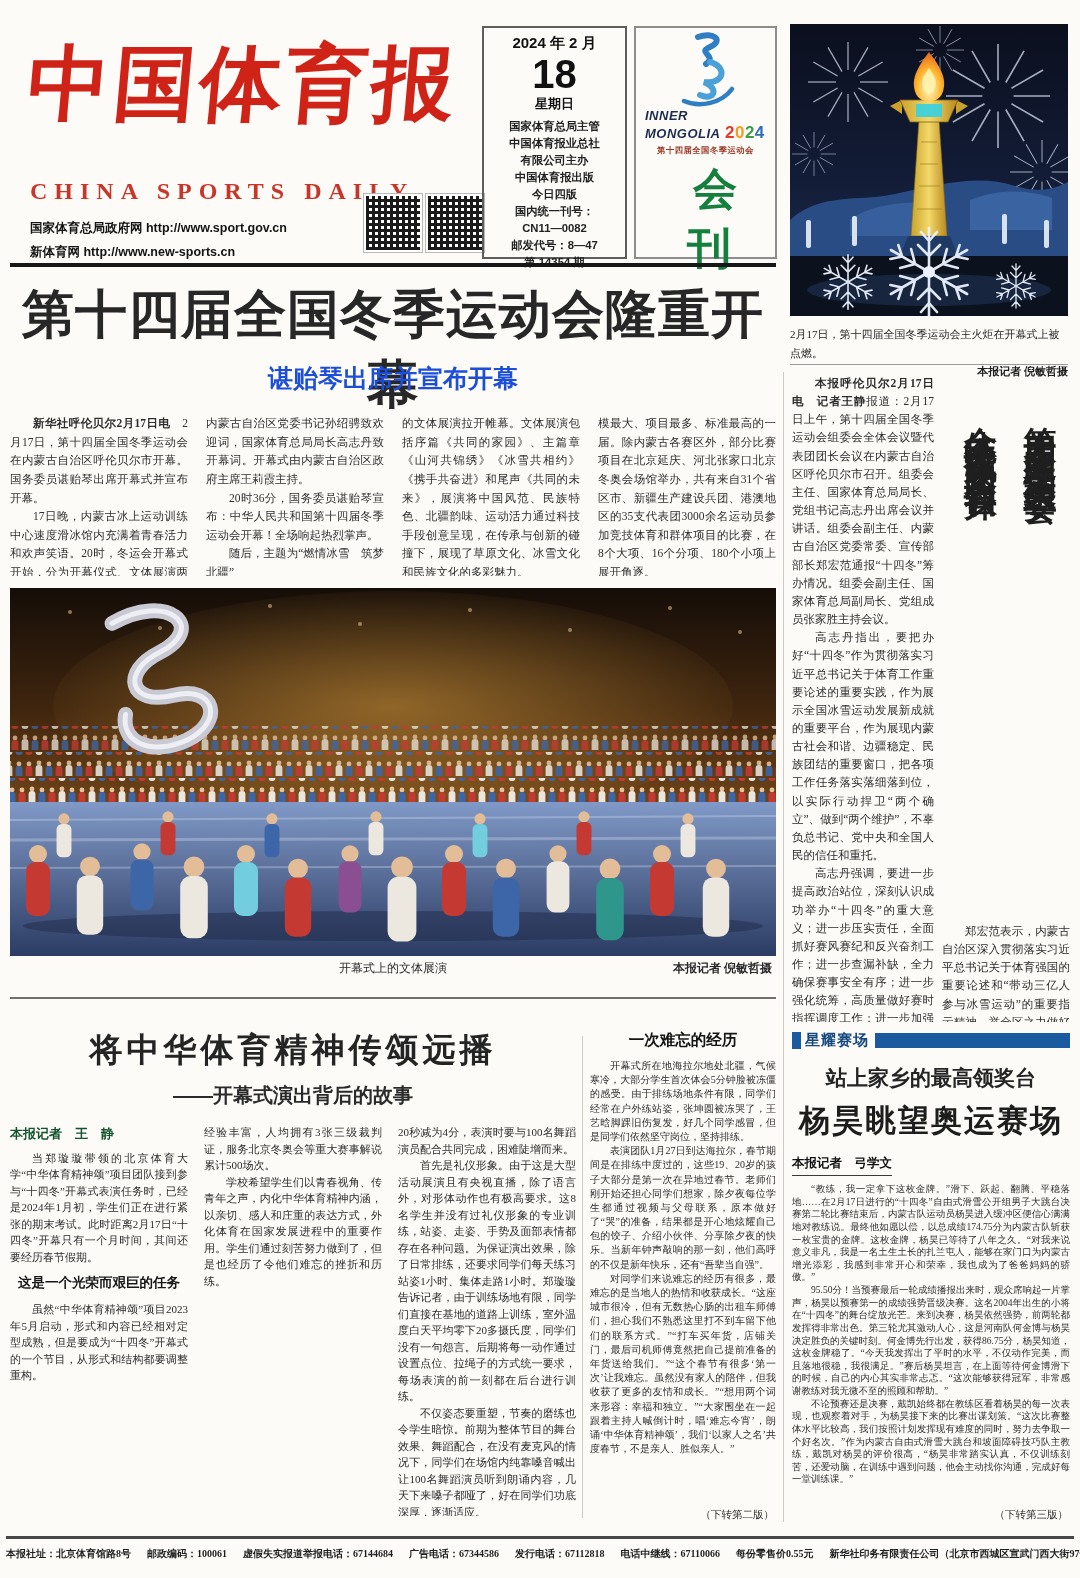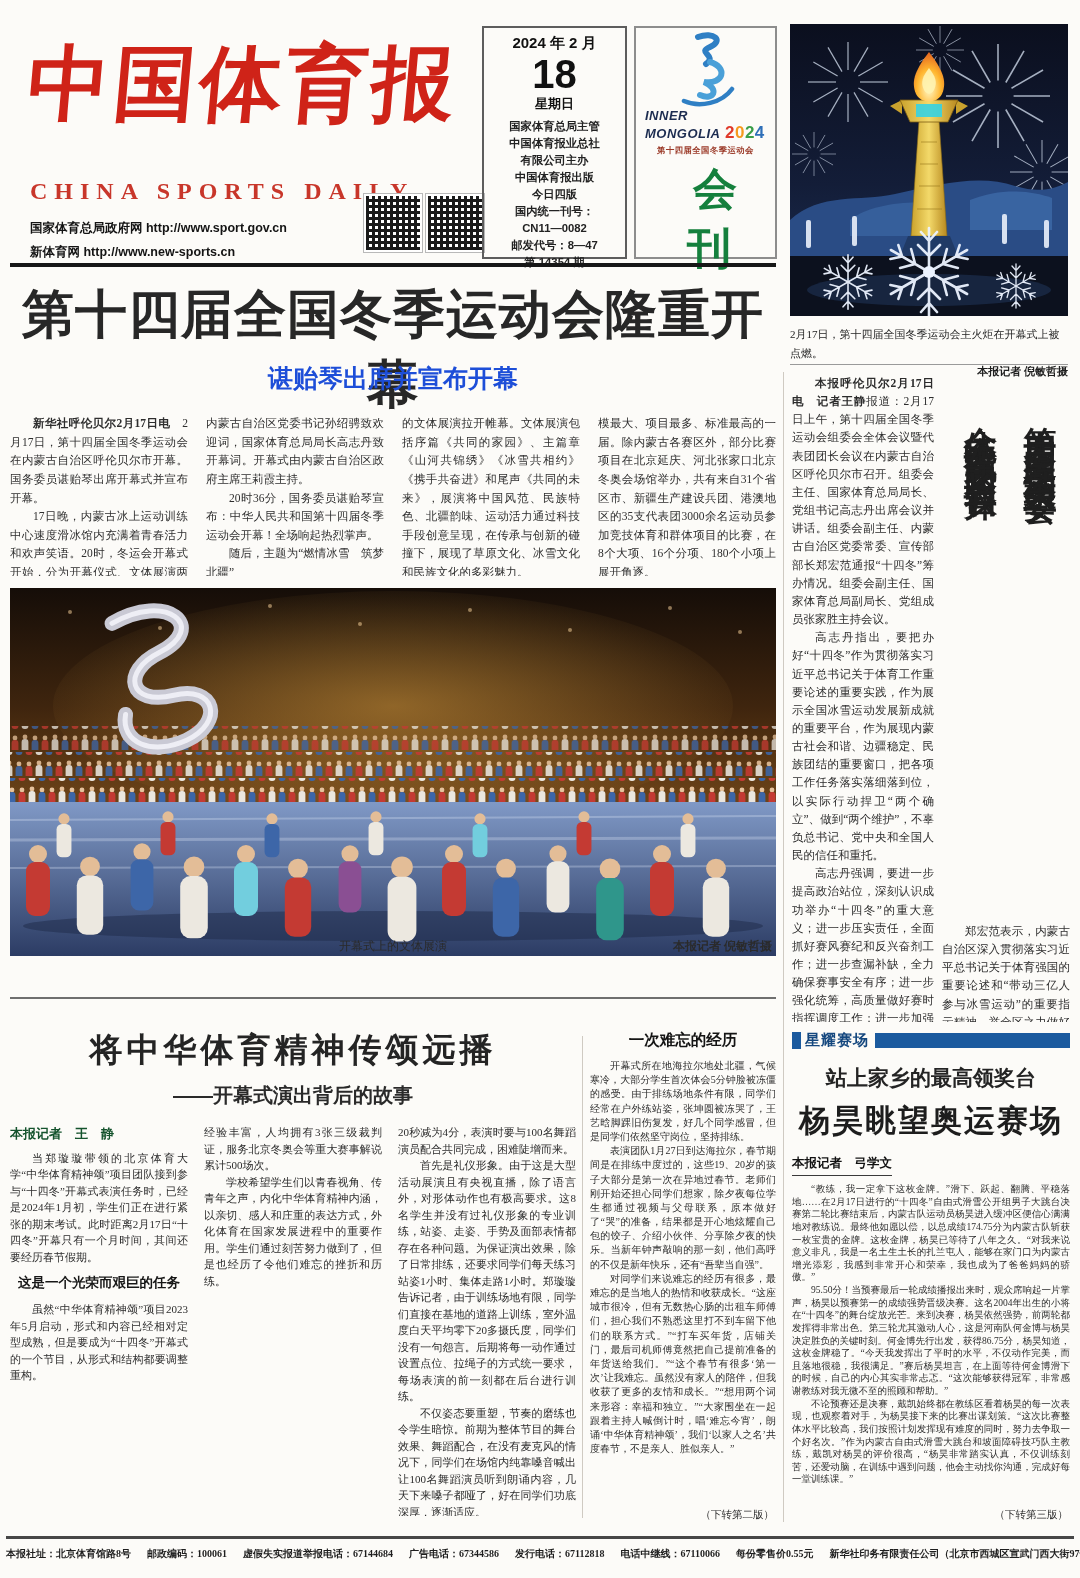--- a/index.html
+++ b/index.html
@@ -60,21 +60,21 @@
   
   .lead-h1{left:10px;top:280px;width:766px;text-align:center;font-size:52px;font-weight:700;
       color:#272727;letter-spacing:1px;font-family:"Liberation Sans", sans-serif;margin:0;}
   .lead-h2{left:10px;top:362px;width:766px;text-align:center;font-size:25px;font-weight:700;
       color:#1d4ed8;font-family:"Liberation Sans", sans-serif;margin:0;}
   .lead-cols{left:10px;top:414px;width:766px;height:162px;display:flex;gap:18px;overflow:hidden;}
   .lead-cols .col{flex:1;font-size:11.5px;line-height:1.62;text-align:justify;color:#2e2e2e;}
 
   
   .mainphoto{left:10px;top:588px;width:766px;height:368px;margin:0;}
-  .photo-capline{left:10px;top:938px;width:766px;height:22px;font-size:12px;color:#2a2a2a;}
+  .photo-capline{left:10px;top:960px;width:766px;height:22px;font-size:12px;color:#2a2a2a;}
   .pc-caption{position:absolute;left:0;width:766px;text-align:center;}
   .pc-credit{position:absolute;right:4px;font-weight:bold;}
 
   
   .right-article{left:792px;top:372px;width:278px;height:652px;}
   .ra-left{position:absolute;left:0;top:2px;width:142px;height:648px;overflow:hidden;
       font-size:11.5px;line-height:1.58;text-align:justify;}
   .ra-headline{position:absolute;left:150px;top:28px;width:128px;height:510px;
       writing-mode:vertical-rl;font-size:33px;font-weight:900;color:#1f1f1f;letter-spacing:5px;
       line-height:1.8;font-family:"Liberation Sans", sans-serif;}

